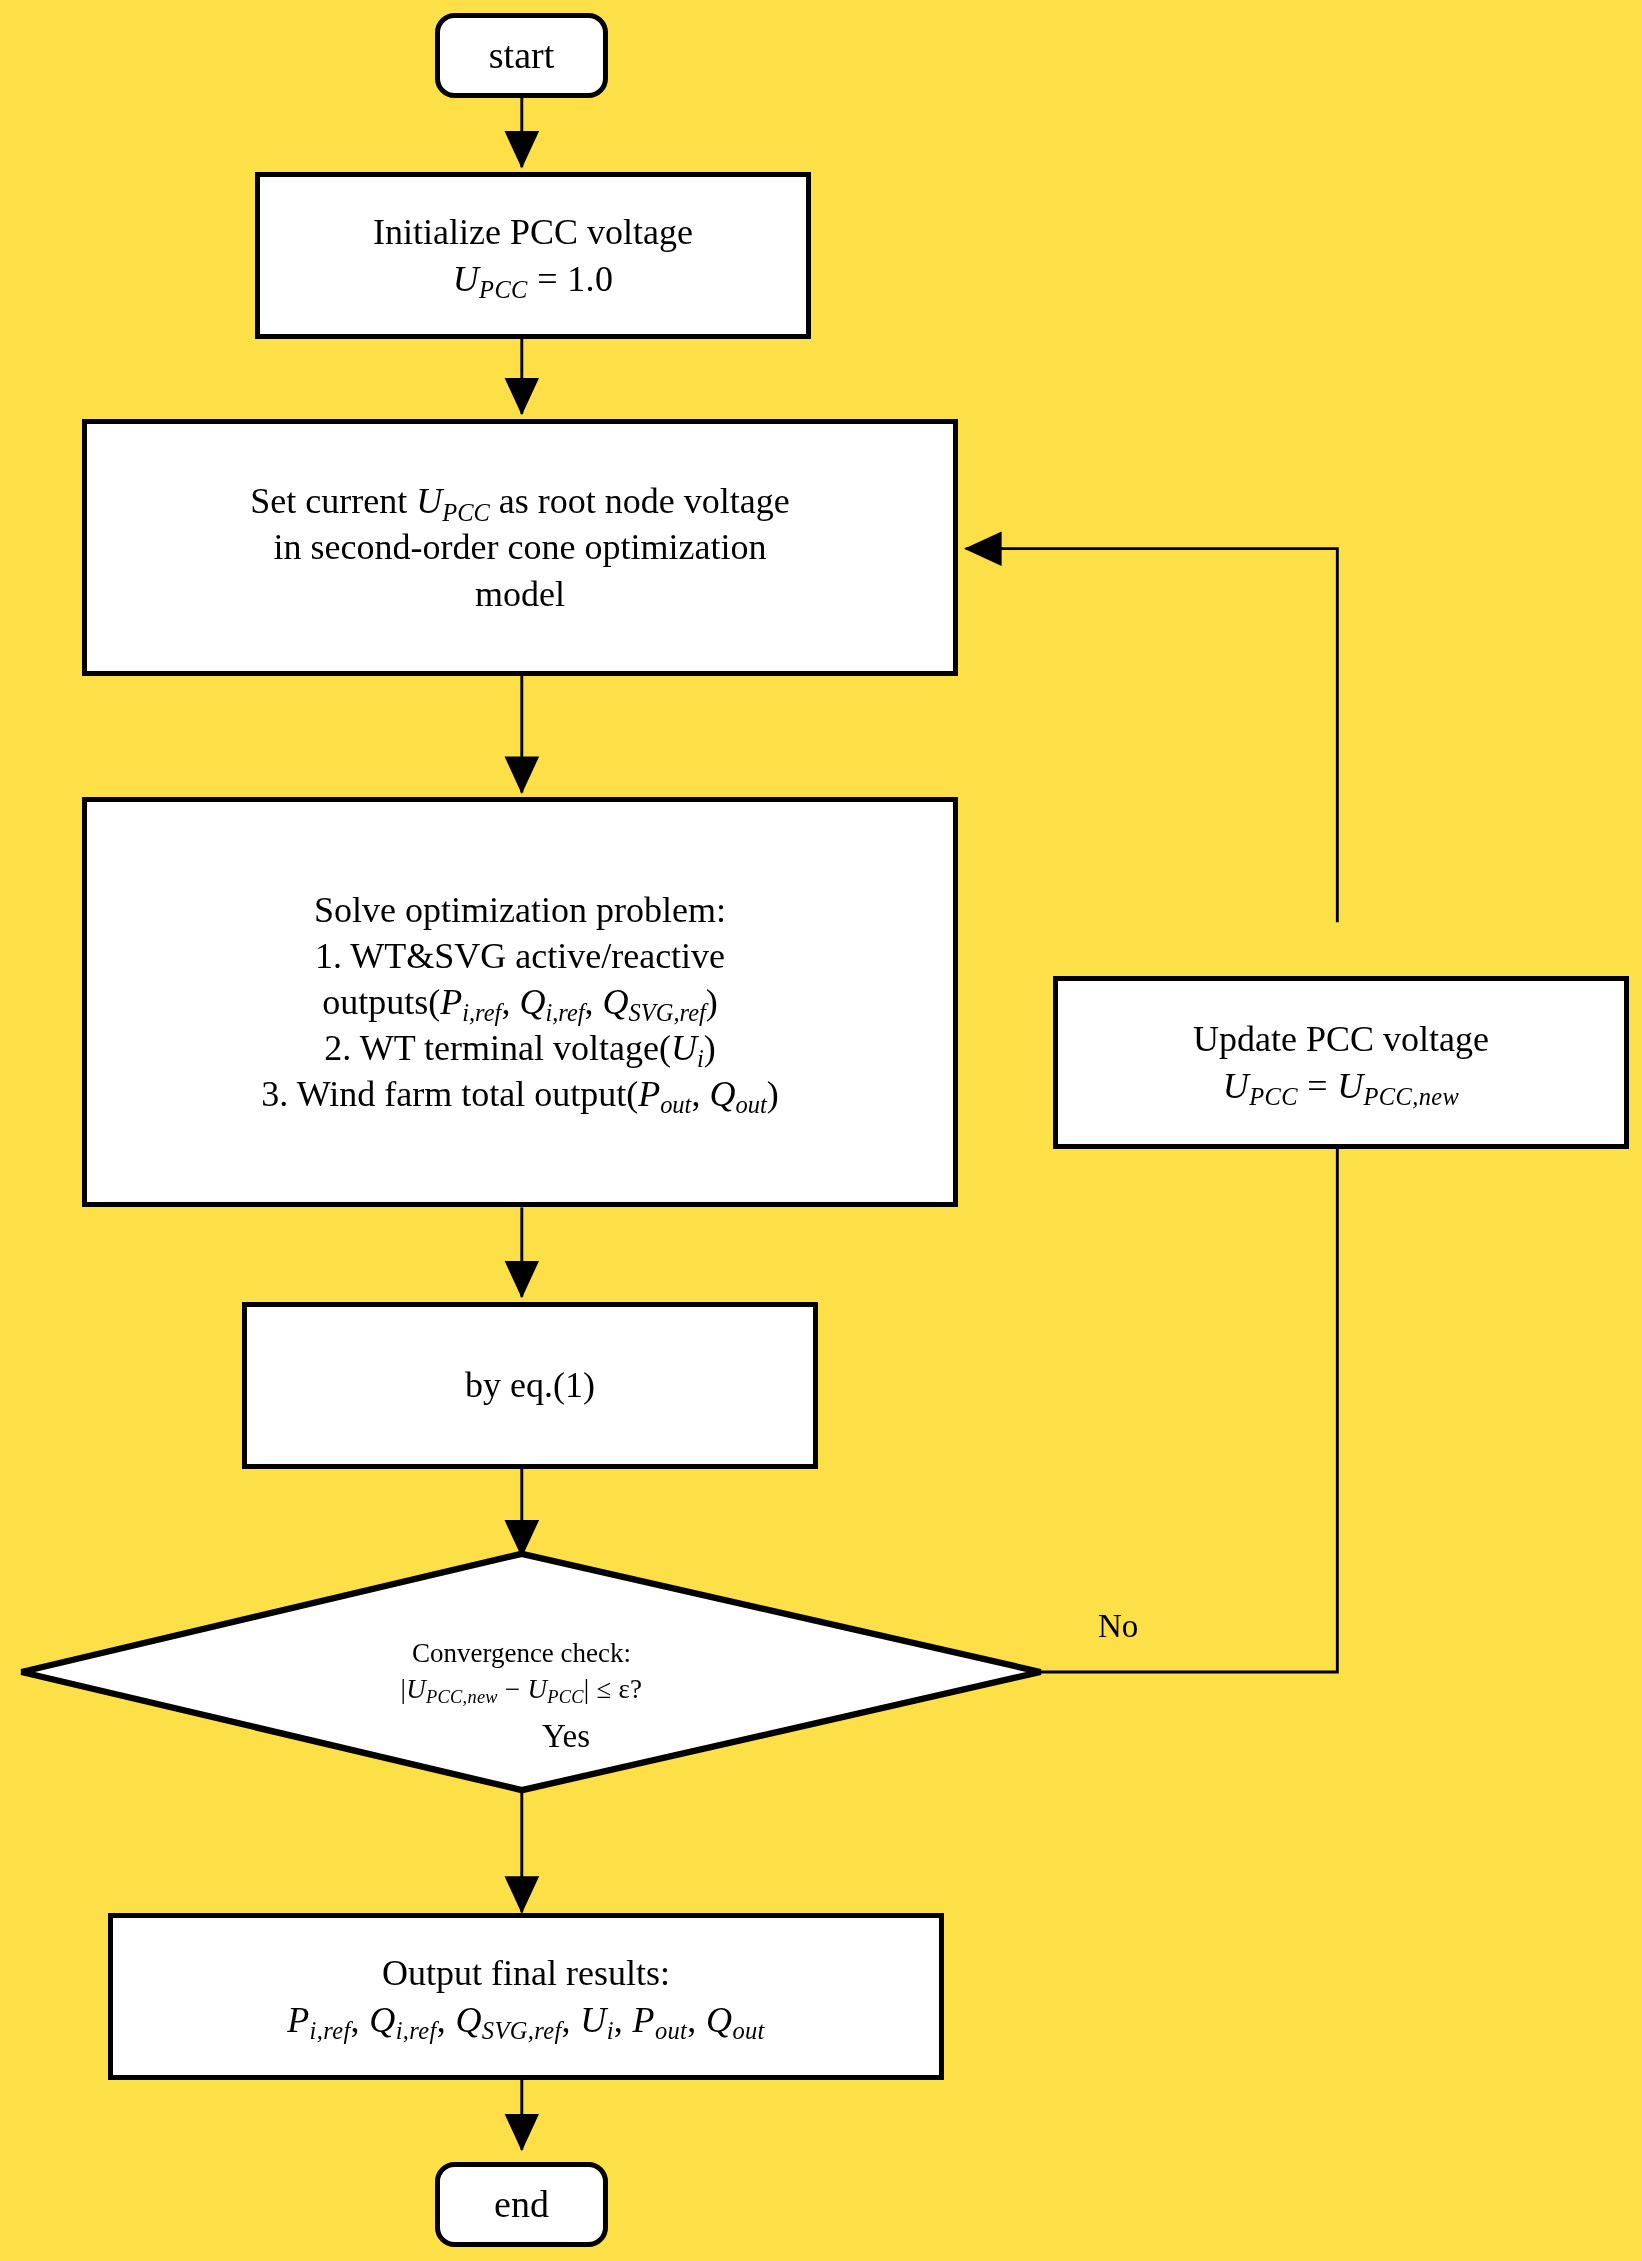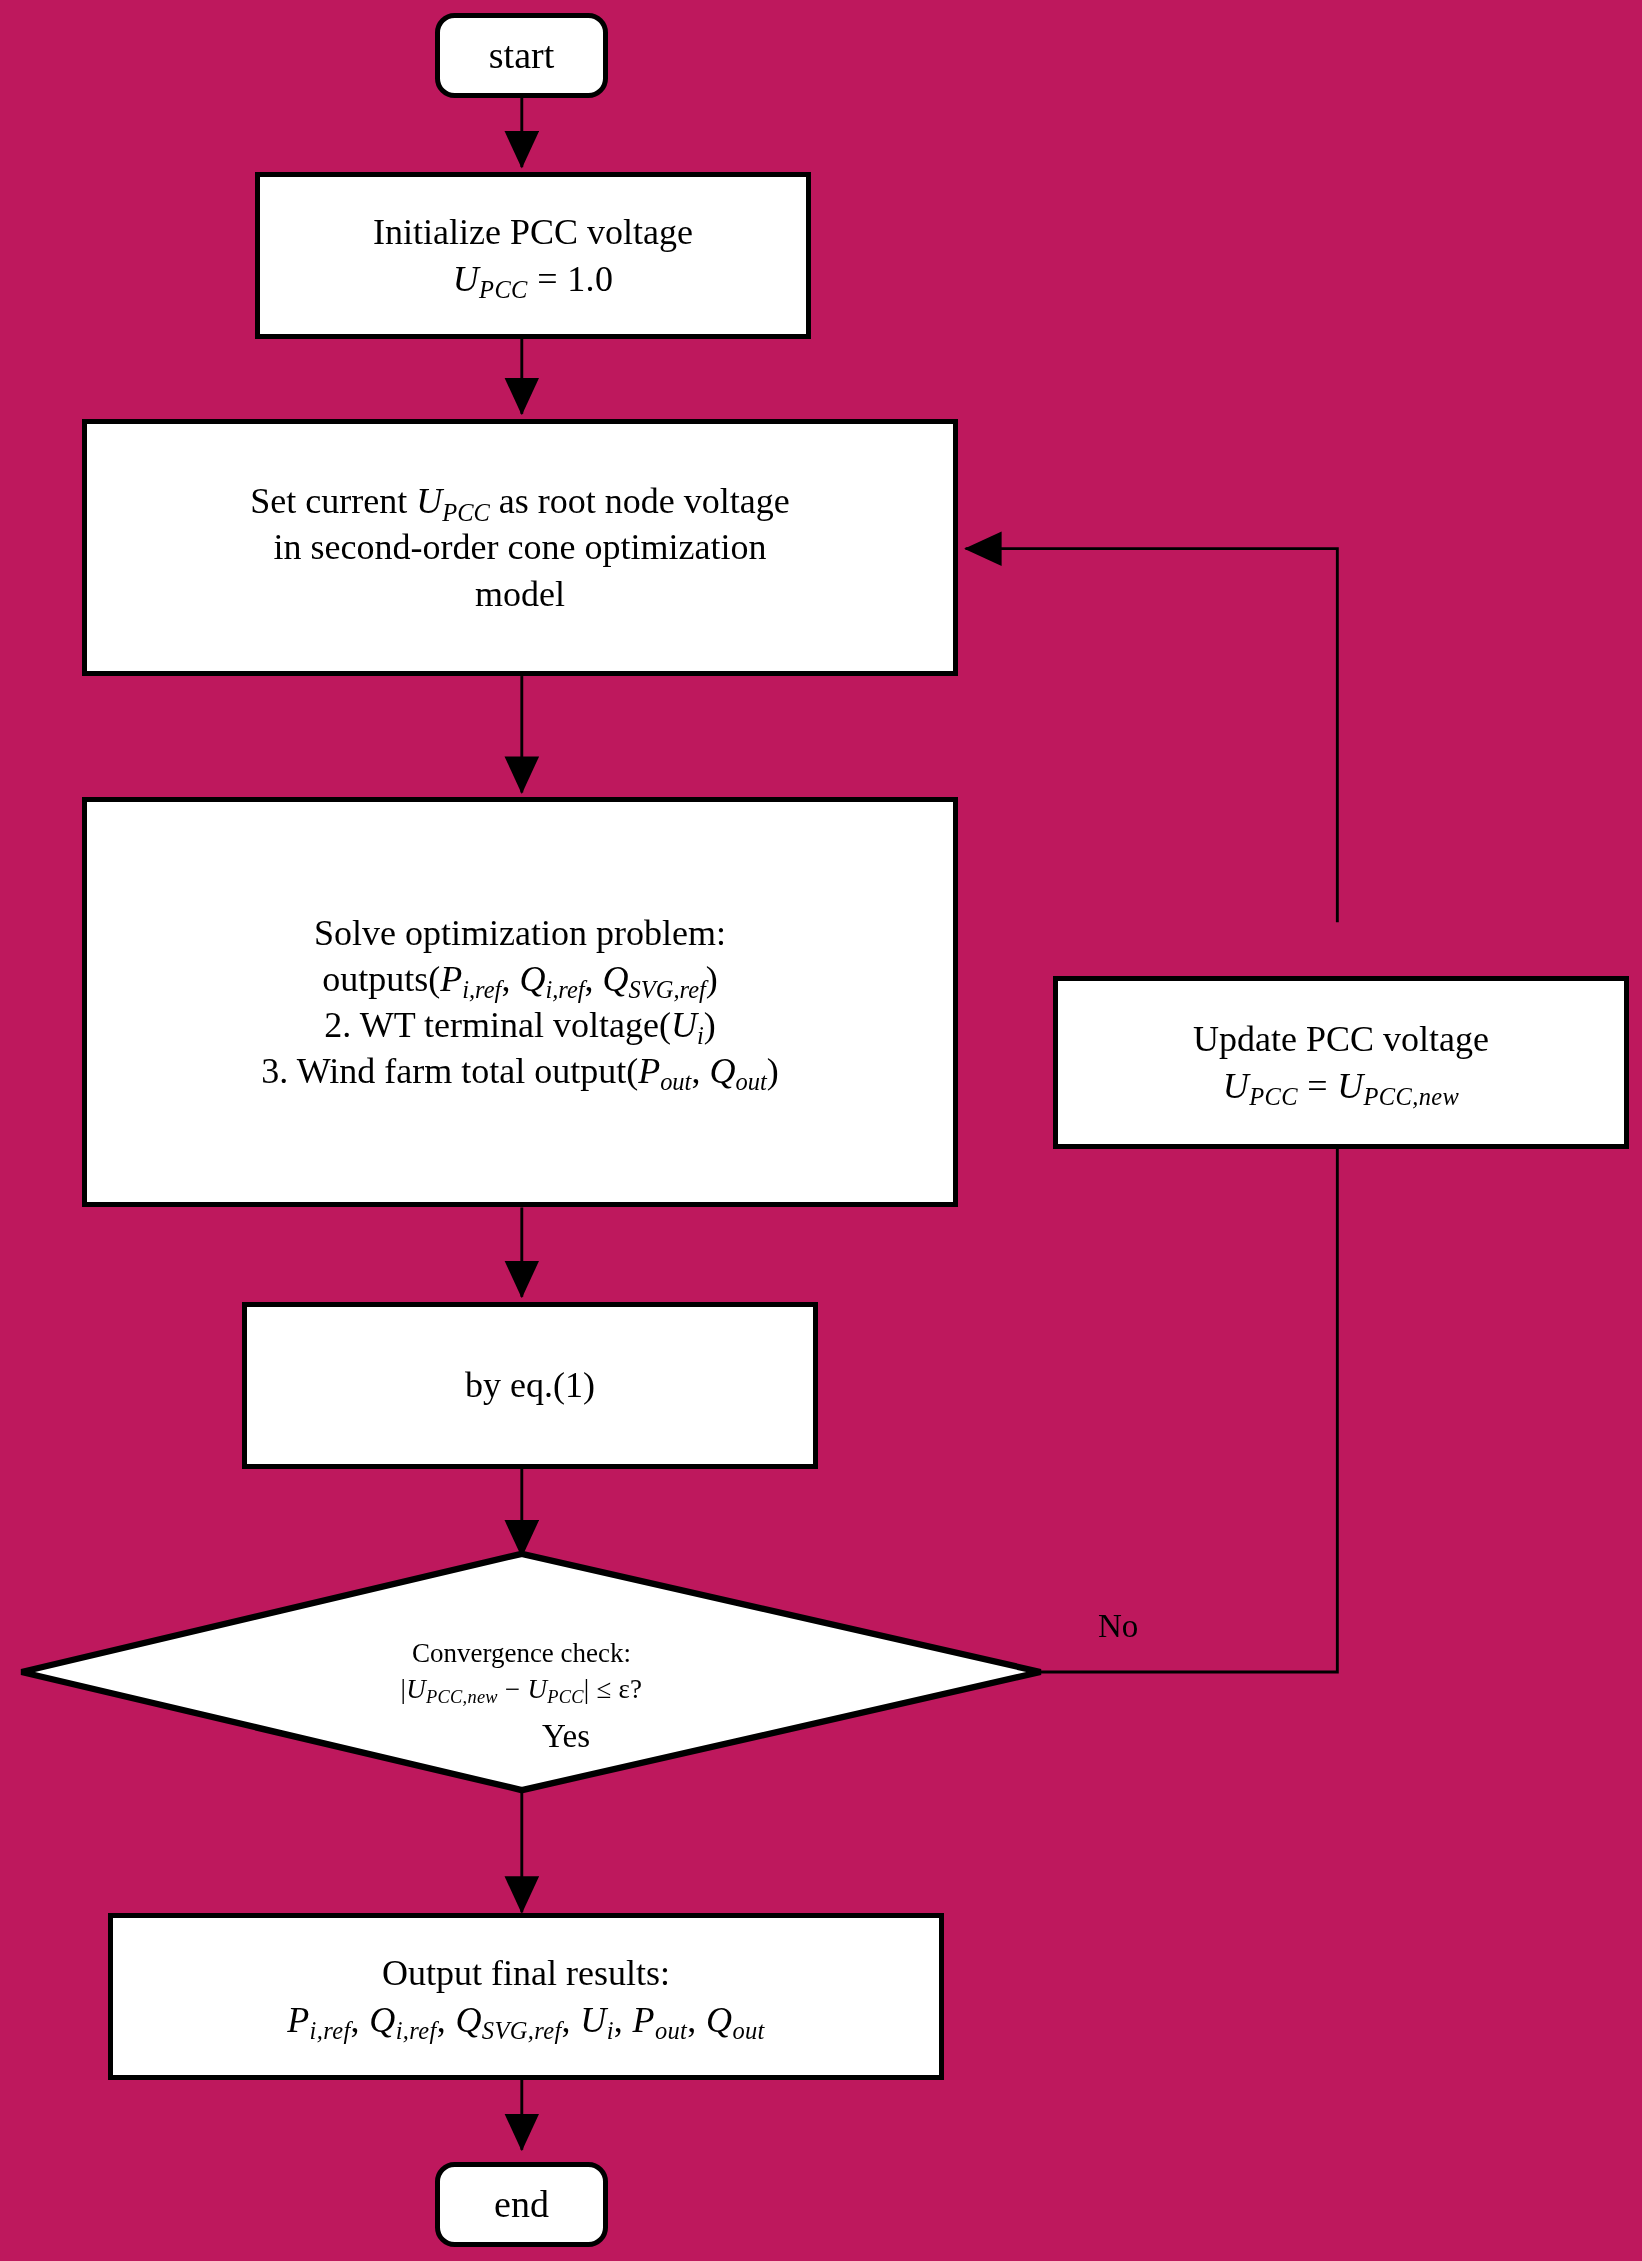--- a/index.html
+++ b/index.html
@@ -1,17 +1,17 @@
 <!DOCTYPE html>
 <html style="font-size:9.2px"><head>
 <meta charset="utf-8">
 <style>
   html,body{margin:0;padding:0;background:#ffffff;}
   body{font-family:"Liberation Serif","DejaVu Serif",serif;}
-  #page{position:relative;width:1643px;height:2261px;background:#be185d;overflow:hidden;}
+  #page{position:relative;width:1643px;height:2261px;background:#fde047;overflow:hidden;}
   svg.layer{position:absolute;left:0;top:0;width:1643px;height:2261px;}
   .nodebox{position:absolute;box-sizing:border-box;display:flex;align-items:center;justify-content:center;text-align:center;color:#000;}
   .nodebox .inner{width:100%;line-height:1.28;}
   .terminal{border:5.2px solid #000;border-radius:19.6px;background:#fff;font-size:38px;}
   .process{border:5.2px solid #000;background:#fff;font-size:36px;}
   .diamond-label{position:absolute;display:flex;align-items:center;justify-content:center;text-align:center;font-size:27px;line-height:1.3;color:#000;}
   .edgelabel{position:absolute;font-size:33px;color:#000;white-space:nowrap;}
   .it{font-style:italic;}
   sub{font-size:0.68em;font-style:italic;vertical-align:baseline;position:relative;top:0.30em;}
   .eq{letter-spacing:0.01em;}
@@ -67,20 +67,21 @@
     <span class="inner">
       <span class="lst"><span>Set current </span><span class="it">U</span><sub>PCC</sub><span> as root node voltage</span></span>
       <span class="lst">in second-order cone optimization</span>
       <span class="lst">model</span>
     </span>
   </div>
 
   <div class="nodebox process" style="left:82px;top:797px;width:876px;height:410px;">
     <span class="inner">
       <span class="lst">Solve optimization problem:</span>
+      <span class="lst">1.   WT&amp;SVG active/reactive</span>
       <span class="lst"><span>outputs(</span><span class="it">P</span><sub>i,ref</sub><span>, </span><span class="it">Q</span><sub>i,ref</sub><span>, </span><span class="it">Q</span><sub>SVG,ref</sub><span>)</span></span>
       <span class="lst"><span>2. WT terminal voltage(</span><span class="it">U</span><sub>i</sub><span>)</span></span>
       <span class="lst"><span>3. Wind farm total output(</span><span class="it">P</span><sub>out</sub><span>, </span><span class="it">Q</span><sub>out</sub><span>)</span></span>
     </span>
   </div>
 
   <div class="nodebox process" style="left:242px;top:1302px;width:576px;height:167px;">
     <span class="inner">
       <span class="lst">by eq.(1)</span>
     </span>

